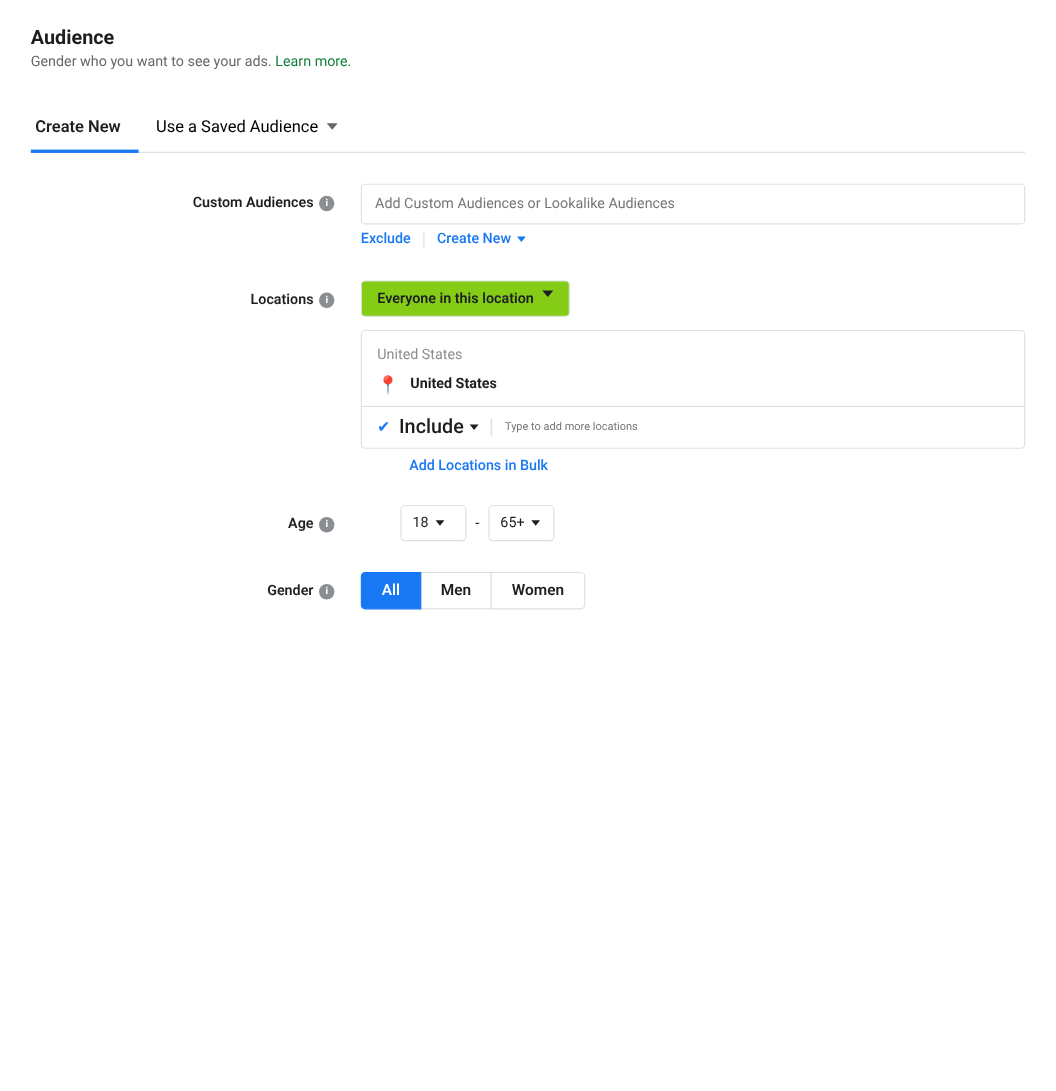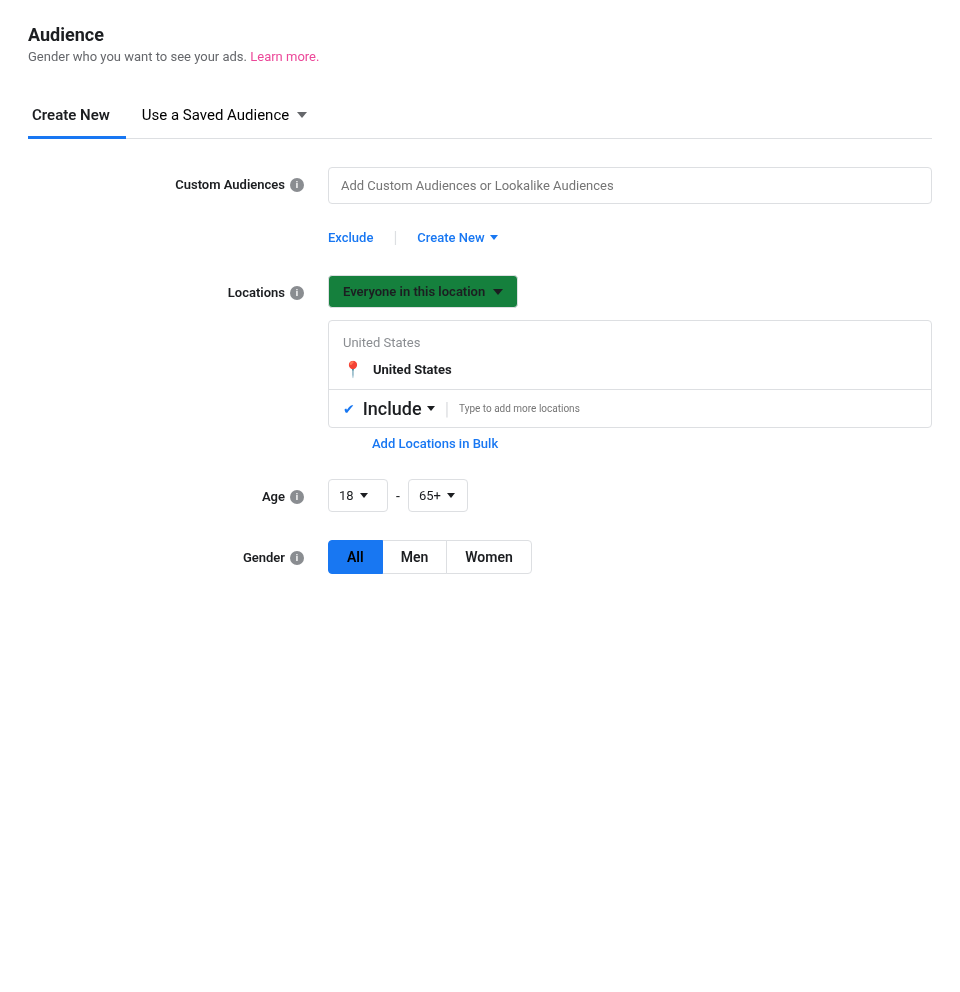--- a/index.html
+++ b/index.html
@@ -22,21 +22,21 @@
       font-weight: 700;
       margin-bottom: 4px;
     }
 
     .page-subtitle {
       font-size: 13px;
       color: #65676b;
     }
 
     .page-subtitle a {
-      color: #ec4899;
+      color: #15803d;
       text-decoration: none;
     }
 
     .tabs-container {
       display: flex;
       align-items: center;
       border-bottom: 1px solid #dddfe2;
       margin-top: 32px;
       margin-bottom: 28px;
     }
@@ -128,22 +128,22 @@
       padding: 10px 12px;
       font-size: 13px;
       color: #7f1d1d;
       background: #fff;
       outline: none;
     }
 
     .audience-actions {
       display: flex;
       align-items: center;
-      gap: 10px;
-      margin-top: 24px;
+      gap: 0;
+      margin-top: 4px;
     }
 
     .audience-actions a {
       color: #1877f2;
       font-size: 13px;
       text-decoration: none;
       cursor: pointer;
       font-weight: 500;
     }
 
@@ -166,29 +166,29 @@
     .create-new-dropdown .caret {
       width: 0;
       height: 0;
       border-left: 4px solid transparent;
       border-right: 4px solid transparent;
       border-top: 5px solid #1877f2;
     }
 
     .location-dropdown-btn {
       display: inline-flex;
-      align-items: center;
+      align-items: flex-start;
       gap: 8px;
       border: 1px solid #dddfe2;
       border-radius: 4px;
       padding: 8px 14px;
       font-size: 13px;
       font-weight: 600;
       color: #1c1e21;
-      background: #15803d;
+      background: #84cc16;
       cursor: pointer;
       user-select: none;
       margin-bottom: 4px;
     }
 
     .location-dropdown-btn .caret {
       width: 0;
       height: 0;
       border-left: 5px solid transparent;
       border-right: 5px solid transparent;
@@ -271,20 +271,21 @@
       font-weight: 500;
       display: inline-block;
       margin-top: 8px;
       margin-left: 44px;
     }
 
     .age-row {
       display: flex;
       align-items: center;
       gap: 8px;
+      margin-left: 36px;
     }
 
     .age-select {
       display: inline-flex;
       align-items: center;
       gap: 6px;
       border: 1px solid #dddfe2;
       border-radius: 4px;
       padding: 8px 10px;
       font-size: 13px;
@@ -328,21 +329,21 @@
     .gender-btn:first-child {
       border-radius: 4px 0 0 4px;
     }
 
     .gender-btn:last-child {
       border-radius: 0 4px 4px 0;
     }
 
     .gender-btn.active {
       background: #1877f2;
-      color: #000000;
+      color: #ffffff;
       border-color: #1877f2;
       z-index: 1;
     }
 
     .gender-btn:not(:first-child) {
       margin-left: -1px;
     }
 
     .checkmark-icon {
       color: #1877f2;

